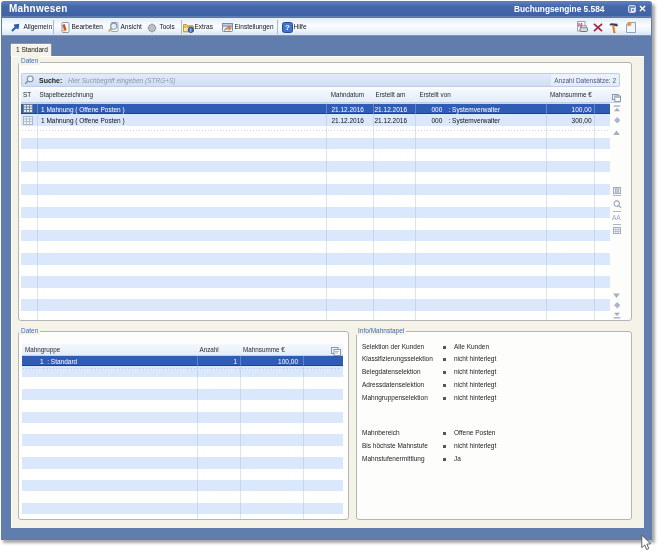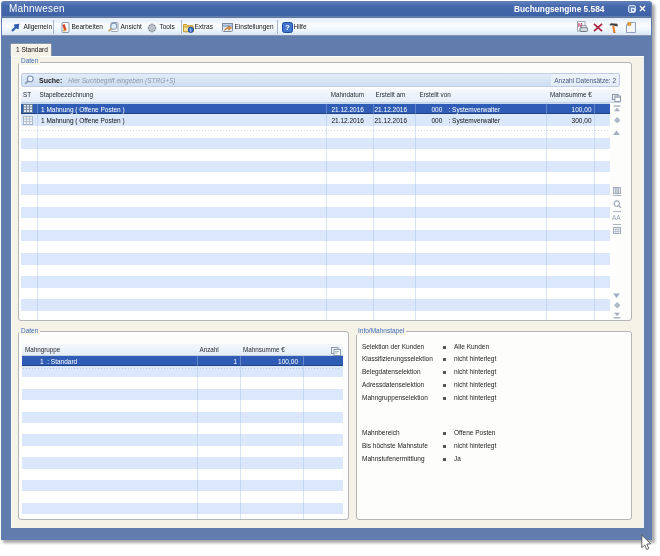--- a/index.html
+++ b/index.html
@@ -6,21 +6,21 @@
   html,body { width:660px; height:556px; background:#ffffff; overflow:hidden; }
   body { font-family:"Liberation Sans", sans-serif; }
   #page { position:relative; width:660px; height:556px; }
   .abs { position:absolute; }
   #win { left:1px; top:1px; width:651px; height:539px; background:#617dae;
          border-radius:3px 3px 0 0;
          box-shadow:2.5px 3px 3px rgba(110,110,110,.6); }
   #titlebar { left:2px; top:2px; width:649px; height:14px;
       background:linear-gradient(#5f7fbe,#4568ab 30%,#3e62a6);
       border-radius:2px 2px 0 0; }
-  #titleL { left:9px; top:2.5px; font-size:10px; font-weight:normal; color:#fff; letter-spacing:.2px;text-align:right;}
+  #titleL { left:9px; top:2.5px; font-size:10px; font-weight:bold; color:#fff; letter-spacing:.2px;text-align:right;}
   #titleR { left:514px; top:4px; font-size:8.3px; font-weight:bold; color:#fff; }
   #btnRestore { left:627.5px; top:4.5px; width:8.5px; height:8.5px; border:1px solid #ccd8ef;
       background:#7490c7; border-radius:2px; }
   #btnRestore:after { content:""; position:absolute; left:2px; top:2px; width:2.6px; height:2.6px;
       border:1px solid #e4ecf9;}
   #titleX { left:637px; top:2.6px; width:11px; height:12px; color:#fff; font-size:9.5px;
       font-weight:bold; text-align:center; line-height:12px;}
   #toolbar { left:2px; top:17px; width:649px; height:19px;
       background:linear-gradient(#e2ecf9,#fbfdff 45%,#eef5fd 70%,#d9e6f6);
       border-bottom:1px solid #8794ae; border-top:1px solid #62799f;}

